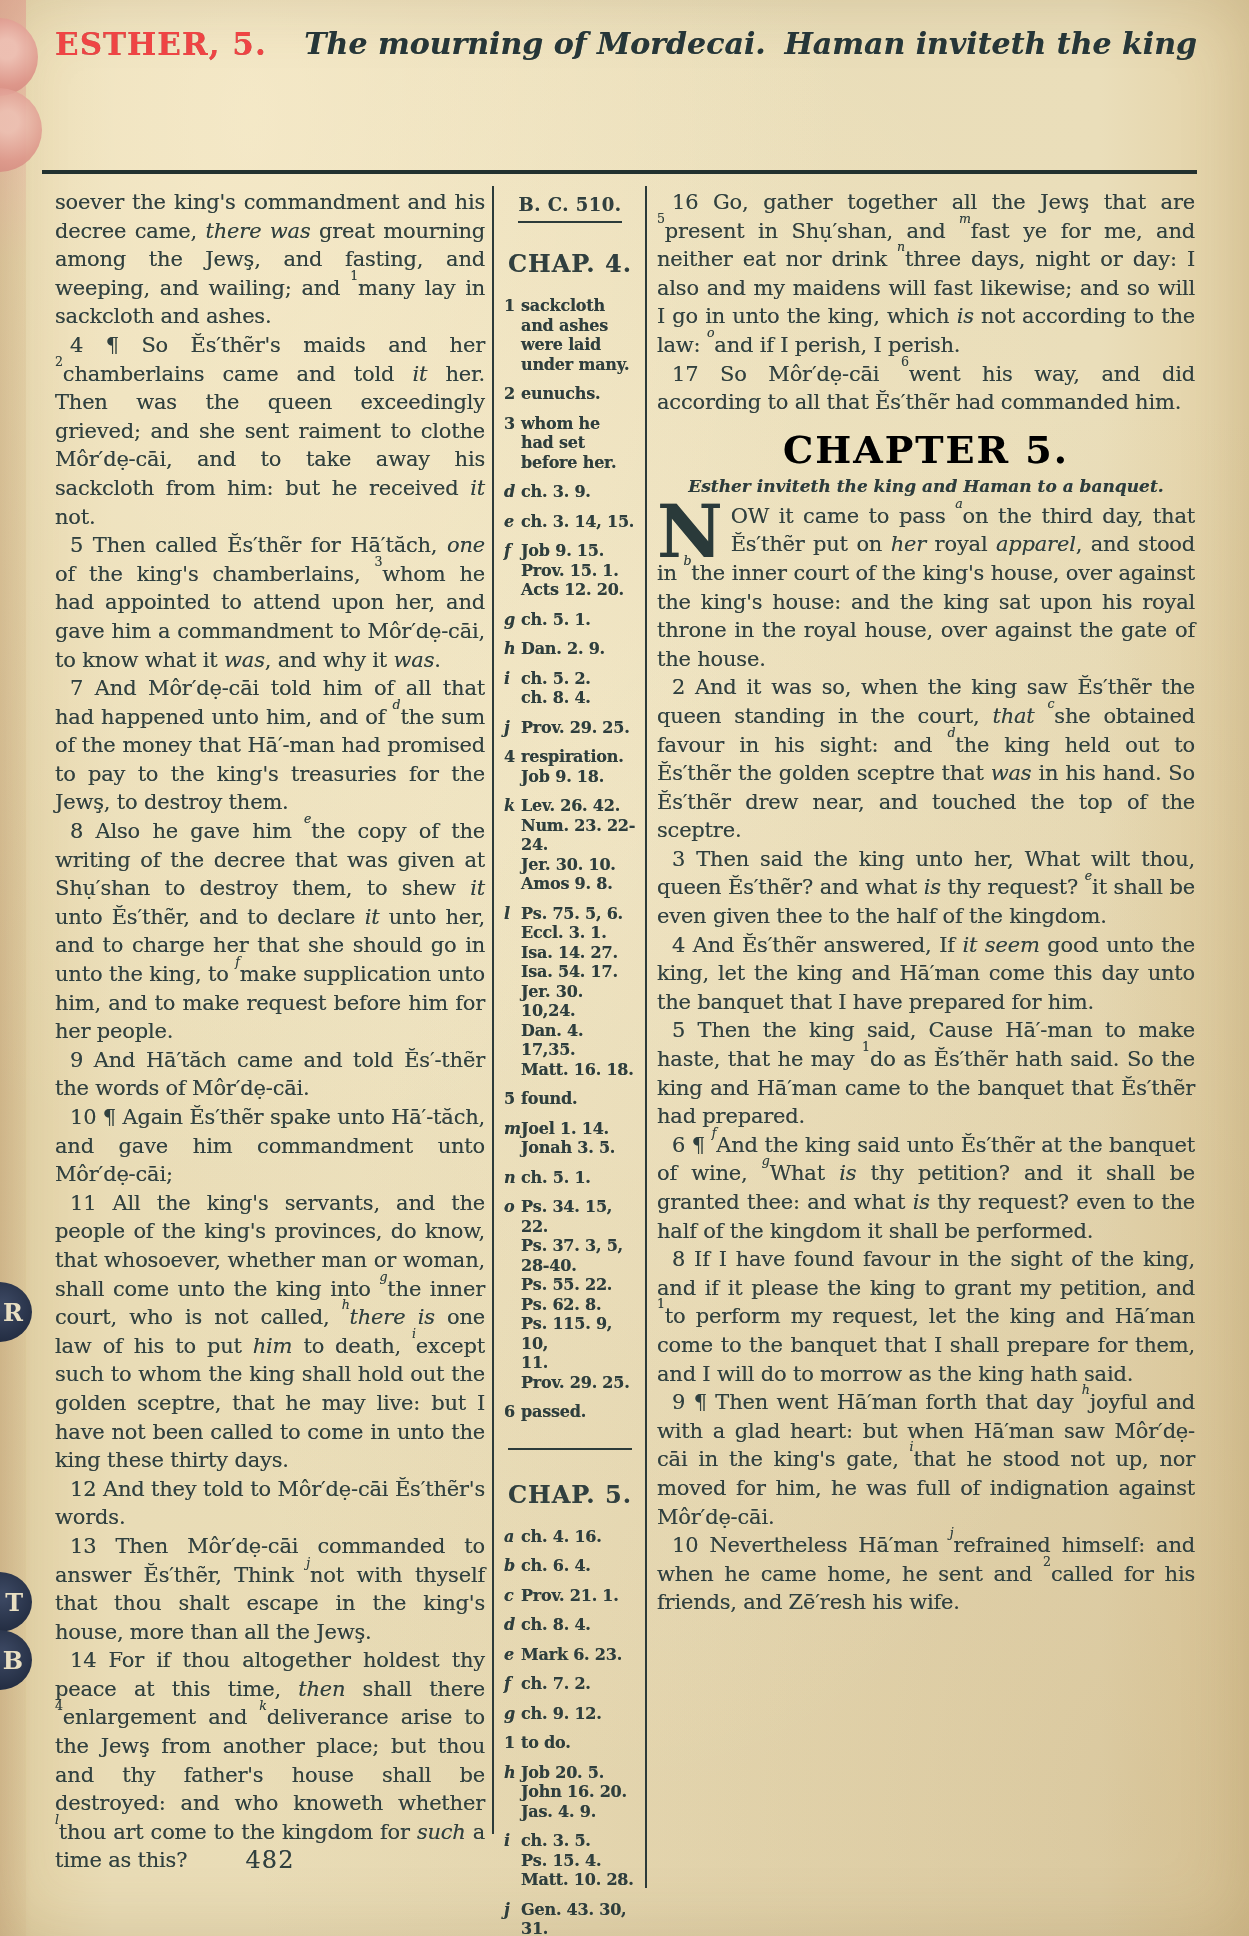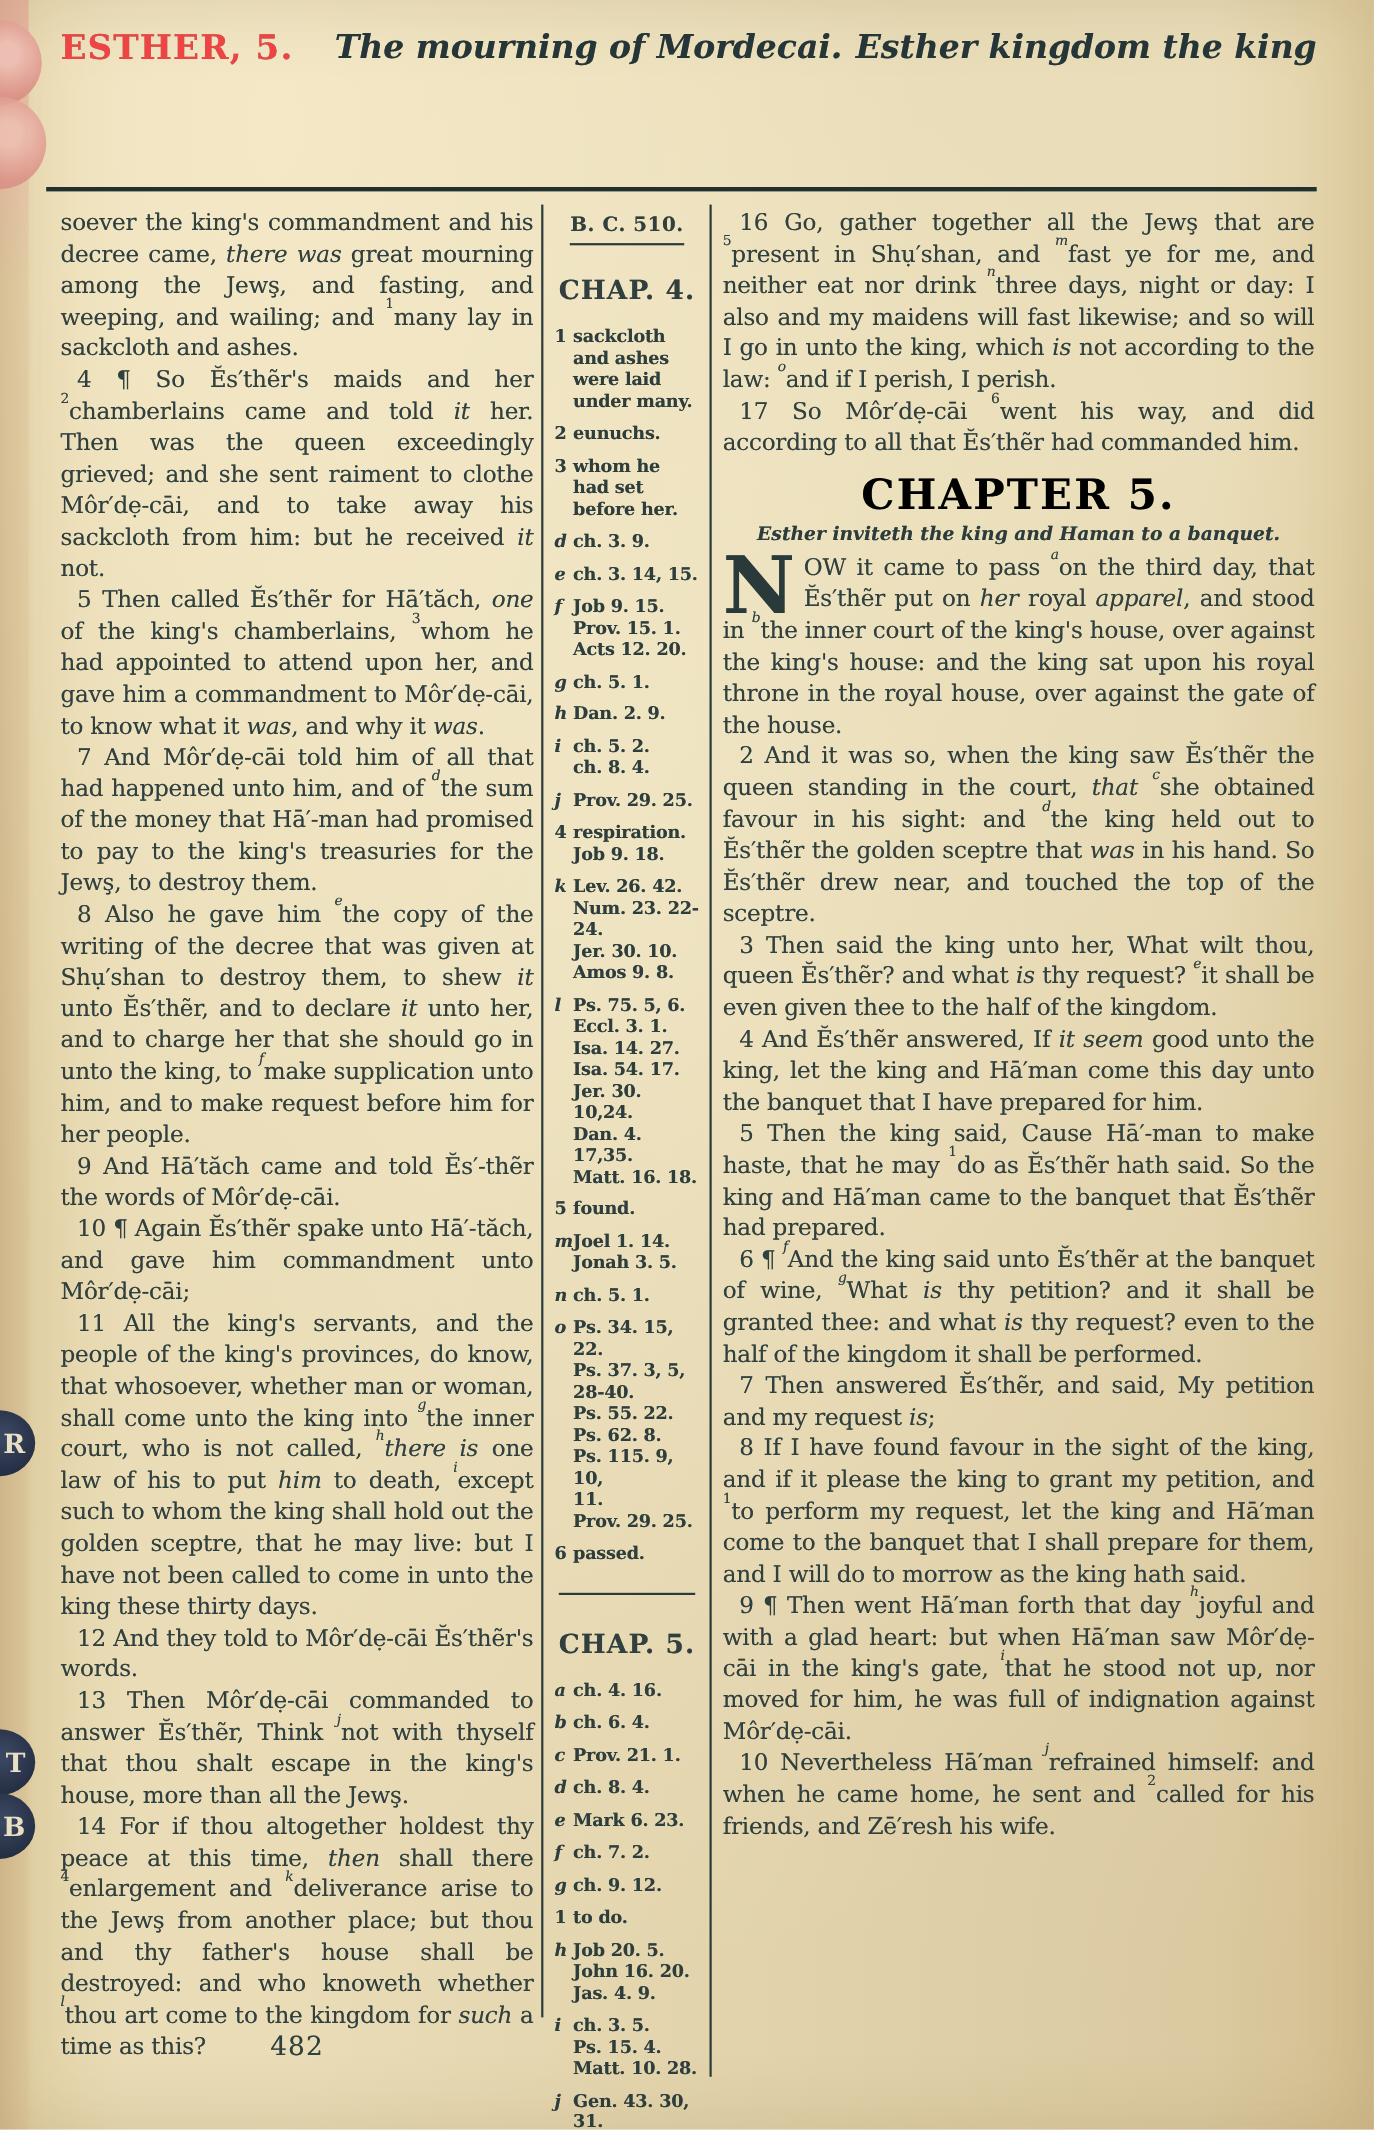--- a/index.html
+++ b/index.html
@@ -80,21 +80,21 @@
   <div class="pink-tab t1"></div>
   <div class="pink-tab t2"></div>
   <div id="thumb-tabs">
       <div class="thumb-tab" style="top: 1282px;">R</div>
       <div class="thumb-tab" style="top: 1572px;">T</div>
       <div class="thumb-tab" style="top: 1630px;">B</div>
     </div>
 
   <div class="running-head-left">ESTHER, 5.</div>
   <div class="running-head-center">The mourning of Mordecai.</div>
-  <div class="running-head-right">Esther kingdom the king</div>
+  <div class="running-head-right">Haman inviteth the king</div>
   <div class="head-rule"></div>
 
   <div class="vrule v1"></div>
   <div class="vrule v2"></div>
 
   <div class="col col-left" id="left-col">
       <p class="para continue">soever the king's commandment and his decree came, <i>there was</i> great mourning among the Jewş, and fasting, and weeping, and wailing; and <sup class="num">1</sup>many lay in sackcloth and ashes.</p>
       <p class="para verse">4 ¶ So Ĕs′thẽr's maids and her <sup class="num">2</sup>chamberlains came and told <i>it</i> her. Then was the queen exceedingly grieved; and she sent raiment to clothe Môr′dẹ-cāi, and to take away his sackcloth from him: but he received <i>it</i> not.</p>
       <p class="para verse">5 Then called Ĕs′thẽr for Hā′tăch, <i>one</i> of the king's chamberlains, <sup class="num">3</sup>whom he had appointed to attend upon her, and gave him a commandment to Môr′dẹ-cāi, to know what it <i>was</i>, and why it <i>was</i>.</p>
       <p class="para verse">7 And Môr′dẹ-cāi told him of all that had happened unto him, and of <sup>d</sup>the sum of the money that Hā′-man had promised to pay to the king's treasuries for the Jewş, to destroy them.</p>
@@ -268,20 +268,19 @@
       <p class="para verse">16 Go, gather together all the Jewş that are <sup class="num">5</sup>present in Shụ′shan, and <sup>m</sup>fast ye for me, and neither eat nor drink <sup>n</sup>three days, night or day: I also and my maidens will fast likewise; and so will I go in unto the king, which <i>is</i> not according to the law: <sup>o</sup>and if I perish, I perish.</p>
       <p class="para verse">17 So Môr′dẹ-cāi <sup class="num">6</sup>went his way, and did according to all that Ĕs′thẽr had commanded him.</p>
       <div class="chapter-heading">CHAPTER 5.</div>
       <div class="chapter-summary">Esther inviteth the king and Haman to a banquet.</div>
       <p class="para continue"><span class="dropcap">N</span>OW it came to pass <sup>a</sup>on the third day, that Ĕs′thẽr put on <i>her</i> royal <i>apparel</i>, and stood in <sup>b</sup>the inner court of the king's house, over against the king's house: and the king sat upon his royal throne in the royal house, over against the gate of the house.</p>
       <p class="para verse">2 And it was so, when the king saw Ĕs′thẽr the queen standing in the court, <i>that</i> <sup>c</sup>she obtained favour in his sight: and <sup>d</sup>the king held out to Ĕs′thẽr the golden sceptre that <i>was</i> in his hand. So Ĕs′thẽr drew near, and touched the top of the sceptre.</p>
       <p class="para verse">3 Then said the king unto her, What wilt thou, queen Ĕs′thẽr? and what <i>is</i> thy request? <sup>e</sup>it shall be even given thee to the half of the kingdom.</p>
       <p class="para verse">4 And Ĕs′thẽr answered, If <i>it seem</i> good unto the king, let the king and Hā′man come this day unto the banquet that I have prepared for him.</p>
       <p class="para verse">5 Then the king said, Cause Hā′-man to make haste, that he may <sup class="num">1</sup>do as Ĕs′thẽr hath said. So the king and Hā′man came to the banquet that Ĕs′thẽr had prepared.</p>
       <p class="para verse">6 ¶ <sup>f</sup>And the king said unto Ĕs′thẽr at the banquet of wine, <sup>g</sup>What <i>is</i> thy petition? and it shall be granted thee: and what <i>is</i> thy request? even to the half of the kingdom it shall be performed.</p>
-      <p class="para verse">7 Then answered Ĕs′thẽr, and said, My petition and my request <i>is</i>;</p>
       <p class="para verse">8 If I have found favour in the sight of the king, and if it please the king to grant my petition, and <sup class="num">1</sup>to perform my request, let the king and Hā′man come to the banquet that I shall prepare for them, and I will do to morrow as the king hath said.</p>
       <p class="para verse">9 ¶ Then went Hā′man forth that day <sup>h</sup>joyful and with a glad heart: but when Hā′man saw Môr′dẹ-cāi in the king's gate, <sup>i</sup>that he stood not up, nor moved for him, he was full of indignation against Môr′dẹ-cāi.</p>
       <p class="para verse">10 Nevertheless Hā′man <sup>j</sup>refrained himself: and when he came home, he sent and <sup class="num">2</sup>called for his friends, and Zē′resh his wife.</p>
     </div>
 
   <div class="page-number">482</div>
 </div>
 
 </body></html>

